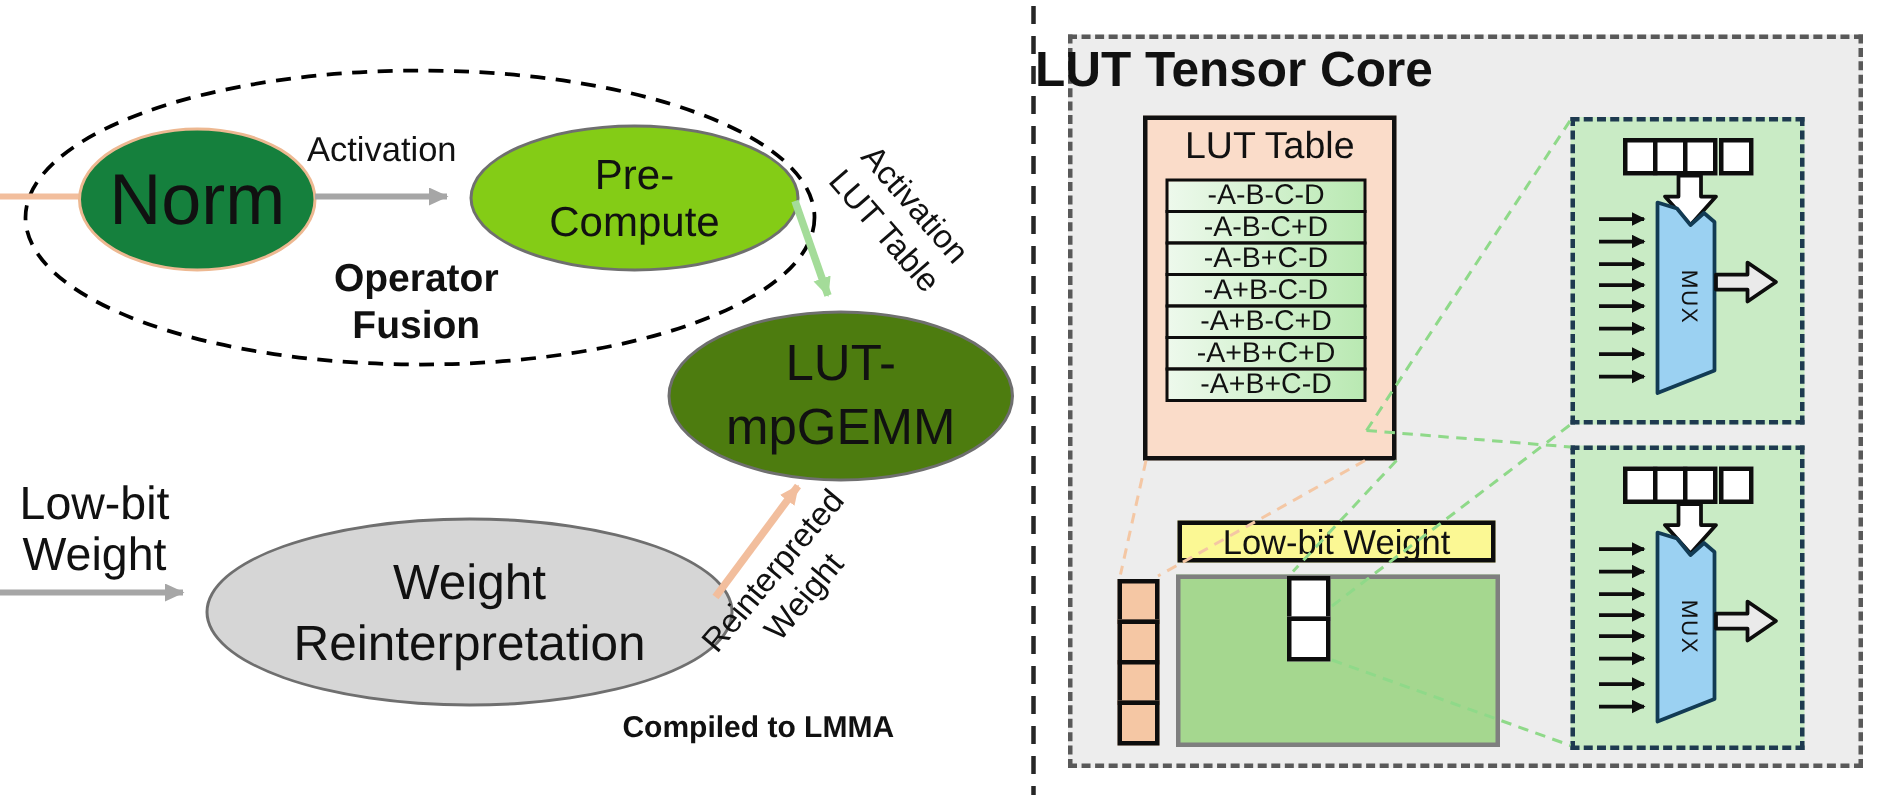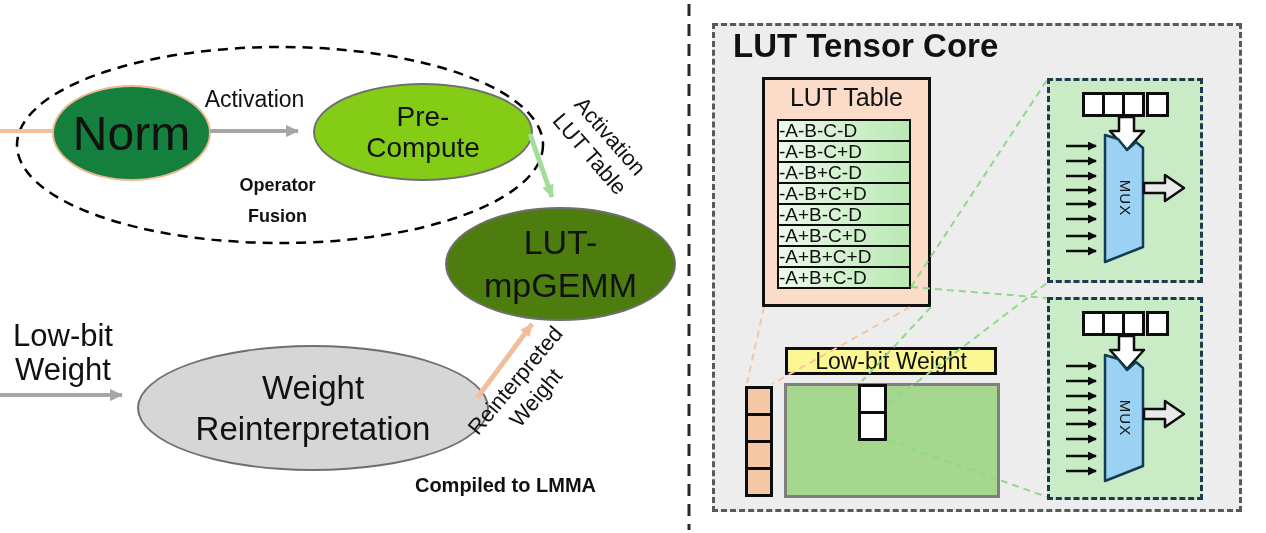--- a/index.html
+++ b/index.html
@@ -12,38 +12,38 @@
   .node-norm{left:52px;top:85px;width:155px;height:92px;background:#15803d;border:2px solid #EDB891;
              font-size:48px;}
   .node-pre{left:313px;top:83px;width:216px;height:94px;background:#84cc16;border:2px solid #6F6F6F;
             font-size:28px;line-height:31px;}
   .node-mpgemm{left:445px;top:207px;width:227px;height:110px;background:#4d7c0f;border:2px solid #6F6F6F;
             font-size:34px;line-height:43px;}
   .node-weight{left:137px;top:345px;width:348px;height:122px;background:#D6D6D6;border:2px solid #6F6F6F;
             font-size:33px;line-height:41px;}
   .lbl{position:absolute;z-index:4;text-align:center;}
   .lbl-activation{left:192px;top:86px;width:125px;font-size:23px;}
-  .lbl-opfusion{left:195px;top:170px;width:165px;font-size:18px;line-height:31px;font-weight:bold;}
+  .lbl-opfusion{left:195px;top:170px;width:165px;font-size:26px;line-height:31px;font-weight:bold;}
   .lbl-lowbit{left:8px;top:319px;width:110px;font-size:31px;line-height:34px;}
   .lbl-compiled{left:343px;top:474px;width:325px;font-size:20px;font-weight:bold;}
   .lbl-rot1{left:520px;top:118px;width:160px;height:54px;font-size:22px;line-height:27px;
             transform:rotate(49deg);}
   .lbl-rot2{left:438px;top:362px;width:175px;height:54px;font-size:22px;line-height:27px;
             transform:rotate(-50deg);}
   
   .panel{position:absolute;left:712px;top:23px;width:530px;height:489px;background:#EDEDED;
          border:3px dashed #595959;box-sizing:border-box;z-index:2;}
-  .panel-title{left:733px;top:27px;width:300px;text-align:left;font-size:33px;font-weight:bold;}
+  .panel-title{left:690px;top:27px;width:300px;text-align:left;font-size:33px;font-weight:bold;}
   .lut-table{position:absolute;left:762px;top:77px;width:169px;height:230px;background:#FADCC9;
              border:3px solid #111;box-sizing:border-box;z-index:2;}
   .lut-title{left:762px;top:83px;width:169px;font-size:25px;}
   .lut-rows{position:absolute;left:777px;top:119px;width:134px;z-index:2;}
   .lut-row{height:23px;box-sizing:border-box;border:2px solid #0D0D0D;margin-top:-2px;
            background:linear-gradient(90deg,#EDF9EC 0%,#B9E9B2 100%);
-           font-size:19px;line-height:19px;}
+           font-size:19px;line-height:19px;text-align:center;}
   .lut-row:first-child{margin-top:0;}
   .mux-box{position:absolute;width:156px;background:#C9EBC5;border:3px dashed #1E3A50;
            box-sizing:border-box;z-index:2;}
   .mux-box-1{left:1047px;top:78px;height:205px;}
   .mux-box-2{left:1047px;top:297px;height:203px;}
   .regs{position:absolute;display:flex;z-index:2;}
   .regs-1{left:1082px;top:92px;}
   .regs-2{left:1082px;top:311px;}
   .reg-cell{width:23px;height:25px;background:#fff;border:3px solid #0D0D0D;box-sizing:border-box;
             margin-left:-3px;}
@@ -114,21 +114,20 @@
 
   <div class="panel"></div>
   <div class="lbl panel-title">LUT Tensor Core</div>
 
   <div class="lut-table"></div>
   <div class="lbl lut-title">LUT Table</div>
   <div class="lut-rows">
     <div class="lut-row">-A-B-C-D</div>
     <div class="lut-row">-A-B-C+D</div>
     <div class="lut-row">-A-B+C-D</div>
-    <div class="lut-row">-A-B+C+D</div>
     <div class="lut-row">-A+B-C-D</div>
     <div class="lut-row">-A+B-C+D</div>
     <div class="lut-row">-A+B+C+D</div>
     <div class="lut-row">-A+B+C-D</div>
   </div>
 
   <div class="yellow-tag">Low-bit Weight</div>
   <div class="matrix"></div>
   <div class="salmon-col">
     <div class="salmon-cell"></div>

